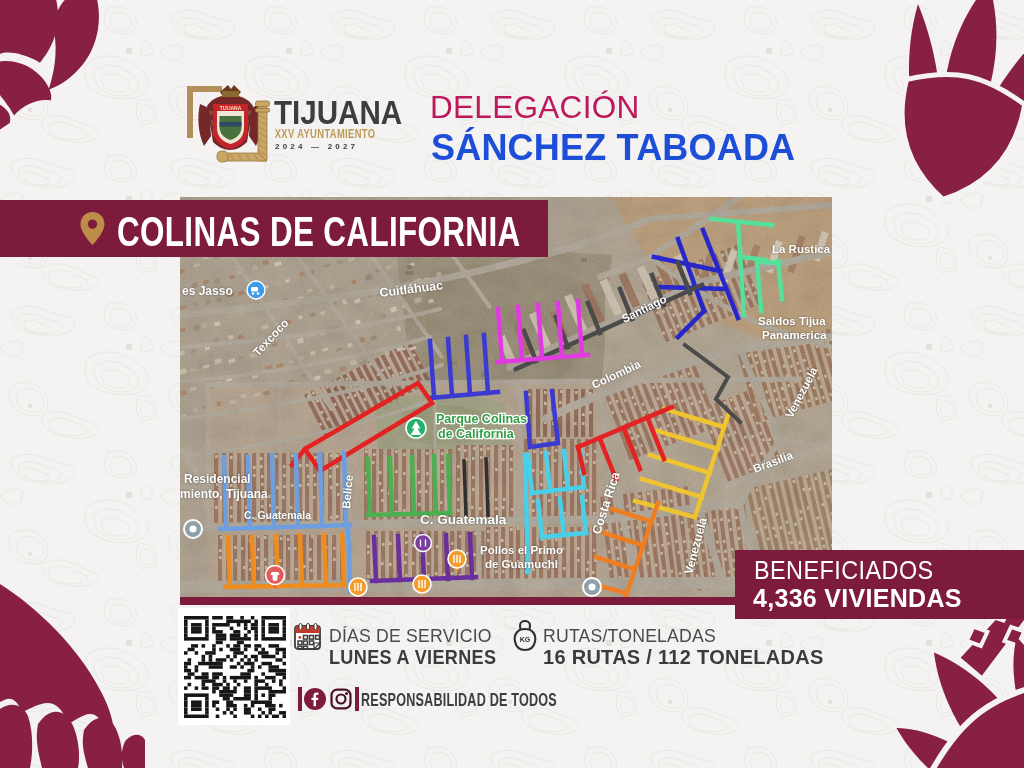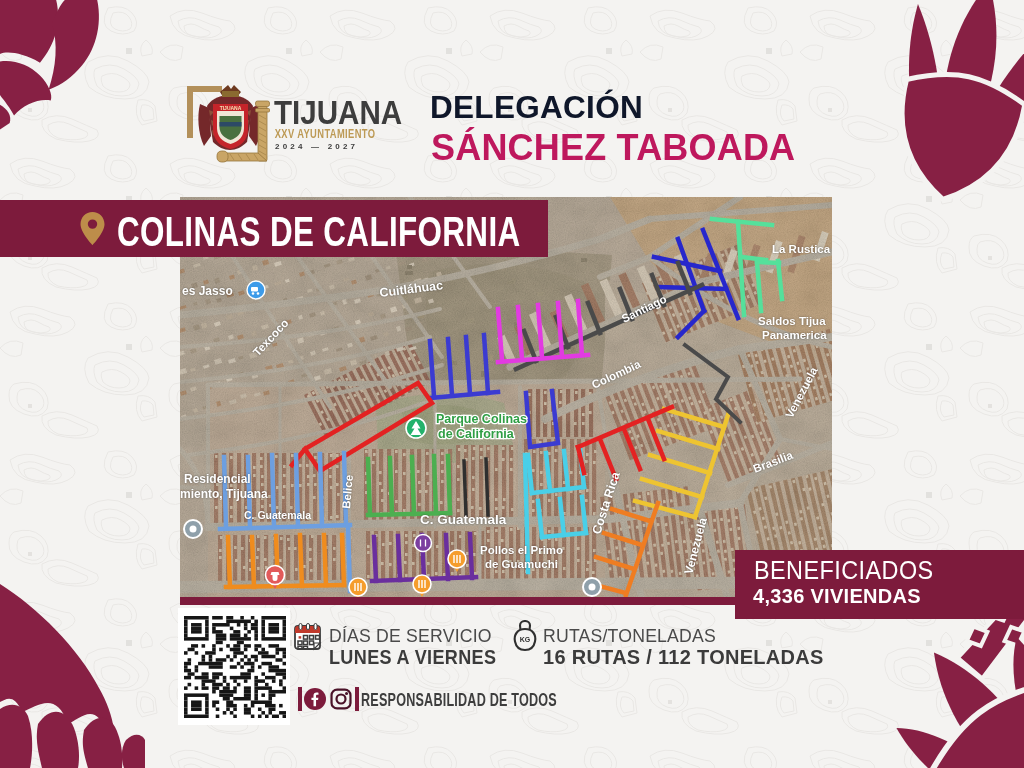--- a/index.html
+++ b/index.html
@@ -120,22 +120,22 @@
 </g>
 
 <g transform="translate(90,0)">
 <text x="0" y="44" font-weight="bold" font-size="34" fill="#3d3d3d" transform="scale(0.87,1)">TIJUANA</text>
 <text x="1" y="58" font-weight="bold" font-size="12.5" fill="#bd9a55" letter-spacing="0.5" transform="scale(0.75,1)">XXV AYUNTAMIENTO</text>
 <text x="1" y="69" font-weight="bold" font-size="8" fill="#3d3d3d" letter-spacing="3.2">2024 — 2027</text>
 </g>
 </svg>
 </div>
 
-<div class="abs" style="left:430px;top:92px;font-size:31.5px;color:#0f172a;font-weight:bold;white-space:nowrap;line-height:1;letter-spacing:0.3px">DELEGACIÓN</div>
-<div class="abs" style="left:431px;top:130px;font-size:36px;color:#be185d;font-weight:bold;white-space:nowrap;line-height:1;letter-spacing:0.2px">SÁNCHEZ TABOADA</div>
+<div class="abs" style="left:430px;top:92px;font-size:31.5px;color:#be185d;font-weight:normal;white-space:nowrap;line-height:1;letter-spacing:0.3px">DELEGACIÓN</div>
+<div class="abs" style="left:431px;top:130px;font-size:36px;color:#1d4ed8;font-weight:bold;white-space:nowrap;line-height:1;letter-spacing:0.2px">SÁNCHEZ TABOADA</div>
 
 <div class="abs" style="left:180px;top:197px;width:652px;height:408px">
 <svg width="652" height="408" viewBox="0 0 652 408">
 <defs>
 <filter id="mapnoise" x="0" y="0" width="100%" height="100%">
 <feTurbulence type="fractalNoise" baseFrequency="0.9" numOctaves="2" seed="4" stitchTiles="stitch"></feTurbulence>
 <feColorMatrix type="matrix" values="0.5 0 0 0 0.16  0.4 0 0 0 0.14  0.3 0 0 0 0.10  0 0 0 0 0.5"></feColorMatrix>
 </filter>
 <filter id="mapblotch" x="0" y="0" width="100%" height="100%">
 <feTurbulence type="fractalNoise" baseFrequency="0.035 0.045" numOctaves="3" seed="9" stitchTiles="stitch"></feTurbulence>
@@ -1656,21 +1656,21 @@
 
 <svg class="abs" style="left:79px;top:211px" width="27" height="35" viewBox="0 0 27 35">
 <path d="M13.5,1 C6.6,1 1.5,6.4 1.5,13.2 C1.5,21.5 13.5,34 13.5,34 C13.5,34 25.5,21.5 25.5,13.2 C25.5,6.4 20.4,1 13.5,1 Z M13.5,17.8 a4.7,4.7 0 1,1 0,-9.4 a4.7,4.7 0 1,1 0,9.4 Z" fill="#bd8d4a"></path>
 </svg>
 
 <div class="abs" style="left:117px;top:210px;font-size:43px;color:#fff;font-weight:bold;white-space:nowrap;line-height:1;letter-spacing:0.5px;transform:scaleX(0.73);transform-origin:0 0">COLINAS DE CALIFORNIA</div>
 
 <div class="abs" style="left:735px;top:550px;width:289px;height:69px;background:#7d1b3c"></div>
 
 <div class="abs" style="left:754px;top:557px;font-size:26px;color:#fff;font-weight:normal;white-space:nowrap;line-height:1;letter-spacing:0.5px;transform:scaleX(0.9);transform-origin:0 0">BENEFICIADOS</div>
-<div class="abs" style="left:753px;top:586px;font-size:20px;color:#fff;font-weight:bold;white-space:nowrap;line-height:1;letter-spacing:0.3px">4,336 VIVIENDAS</div>
+<div class="abs" style="left:753px;top:586px;font-size:25px;color:#fff;font-weight:bold;white-space:nowrap;line-height:1;letter-spacing:0.3px">4,336 VIVIENDAS</div>
 
 <div class="abs" style="left:178px;top:608px;width:112px;height:117px;background:#fff"></div>
 <svg class="abs" style="left:184px;top:616px" width="102" height="102" viewBox="0 0 100 100">
 <g fill="#161616">
       <rect x="0.0" y="0.0" width="24.2" height="3.45"></rect>
       <rect x="27.6" y="0.0" width="10.4" height="3.45"></rect>
       <rect x="41.4" y="0.0" width="6.9" height="3.45"></rect>
       <rect x="55.2" y="0.0" width="3.5" height="3.45"></rect>
       <rect x="65.5" y="0.0" width="3.5" height="3.45"></rect>
       <rect x="75.9" y="0.0" width="24.2" height="3.45"></rect>

